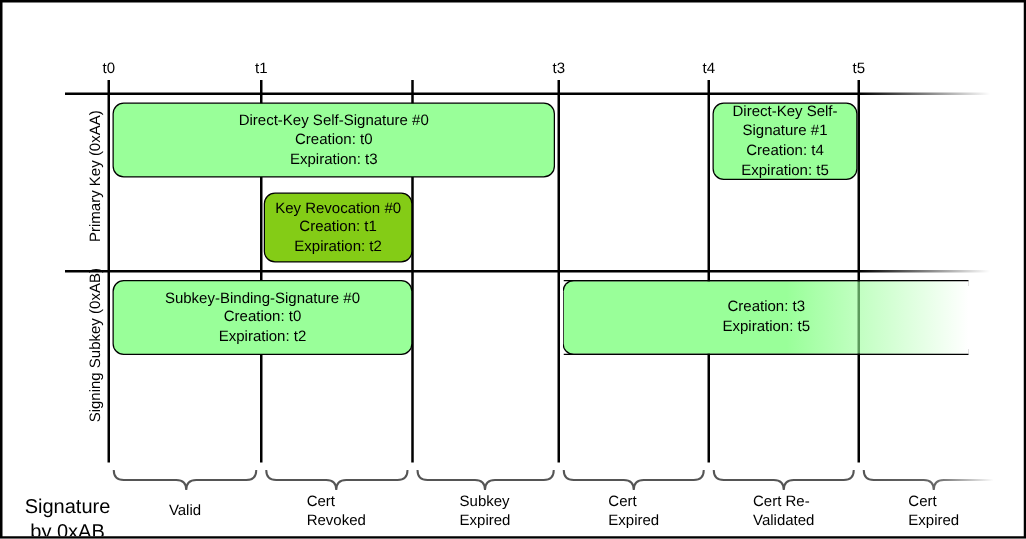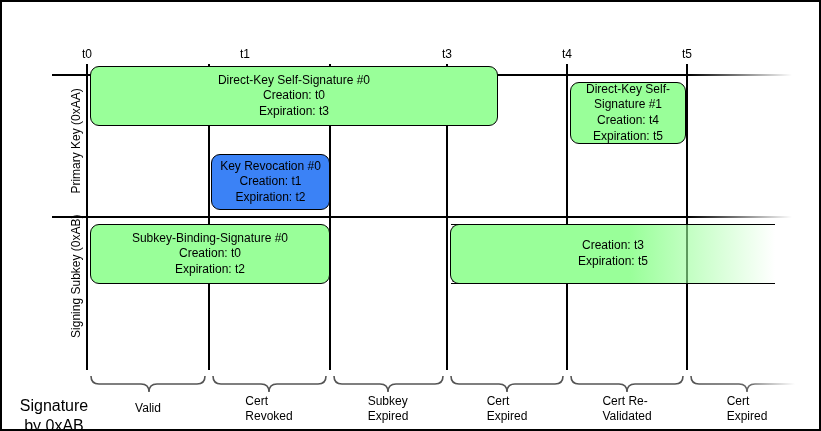--- a/index.html
+++ b/index.html
@@ -57,21 +57,21 @@
     align-items: center;
     justify-content: center;
     font-size: 12px;
     color: #000000;
     line-height: 1.3;
     text-align: center;
     padding: 2px 4px;
   }
   .sig-box .ln { display: block; }
   .green { background: #99ff99; }
-  .red { background: #3b82f6; }
+  .red { background: #84cc16; }
   .fade-right {
     border-right: none;
     border-radius: 9px 0 0 9px;
     background: linear-gradient(to right, #99ff99 0%, #99ff99 55%, rgba(153,255,153,0) 100%);
   }
   .fade-right::after {
     content: "";
     position: absolute;
     left: 0; right: 0; top: -1.4px; height: 1.4px;
     background: linear-gradient(to right, #000 0%, #000 55%, rgba(0,0,0,0) 100%);
@@ -106,21 +106,21 @@
     height: 431px;
     pointer-events: none;
   }
 </style>
 </head>
 <body>
 
 <div id="diagram-root">
 
   <div class="tick-label" style="left:85px; top:46px;">t0</div>
-  <div class="tick-label" style="left:207px; top:46px;margin-left:36px;">t1</div>
+  <div class="tick-label" style="left:207px; top:46px;">t1</div>
   <div class="tick-label" style="left:328px; top:46px;margin-top:40px;">t2</div>
   <div class="tick-label" style="left:445px; top:46px;">t3</div>
   <div class="tick-label" style="left:565px; top:46px;">t4</div>
   <div class="tick-label" style="left:685px; top:46px;">t5</div>
 
   <div class="tick-line" style="left:84px;  top:62px; height:306px;"></div>
   <div class="tick-line" style="left:206px; top:62px; height:306px;"></div>
   <div class="tick-line" style="left:327px; top:62px; height:306px;"></div>
   <div class="tick-line" style="left:444px; top:62px; height:306px;"></div>
   <div class="tick-line" style="left:564px; top:62px; height:306px;"></div>
@@ -131,21 +131,21 @@
 
   <div class="row-label" style="left:20px; top:132px; width:110px;">
     <span class="ln">Primary Key</span>
     <span class="ln">(0xAA)</span>
   </div>
   <div class="row-label" style="left:14px; top:268px; width:122px;">
     <span class="ln">Signing Subkey</span>
     <span class="ln">(0xAB)</span>
   </div>
 
-  <div class="sig-box green" style="left:88px; top:64px; width:408px; height:60px;">
+  <div class="sig-box green" style="left:88px; top:80px; width:354px; height:60px;">
     <span class="ln">Direct-Key Self-Signature #0</span>
     <span class="ln">Creation: t0</span>
     <span class="ln">Expiration: t3</span>
   </div>
 
   <div class="sig-box red" style="left:209px; top:152px; width:119px; height:56px;">
     <span class="ln">Key Revocation #0</span>
     <span class="ln">Creation: t1</span>
     <span class="ln">Expiration: t2</span>
   </div>

